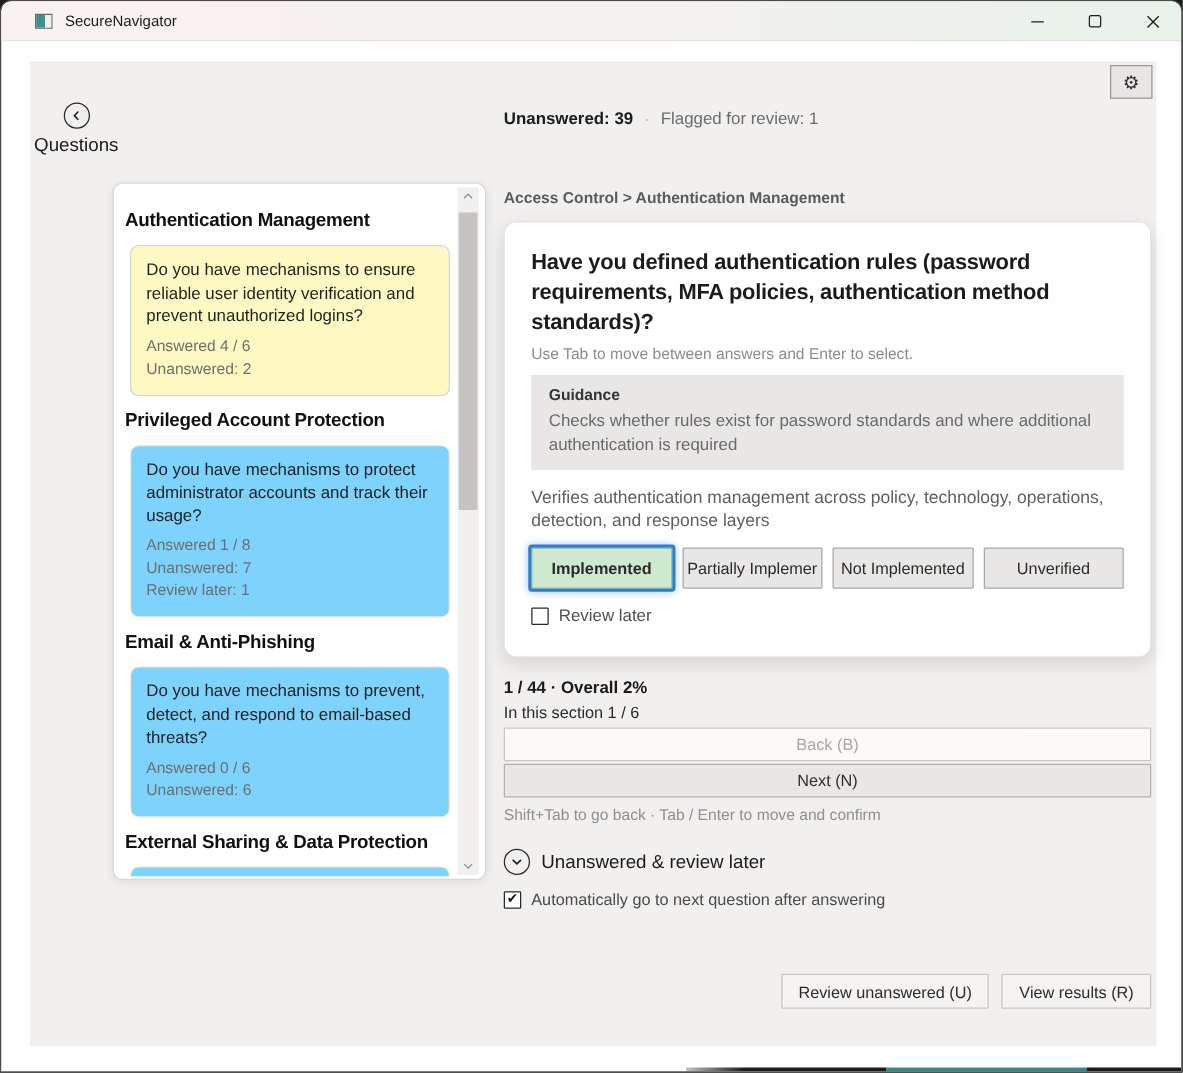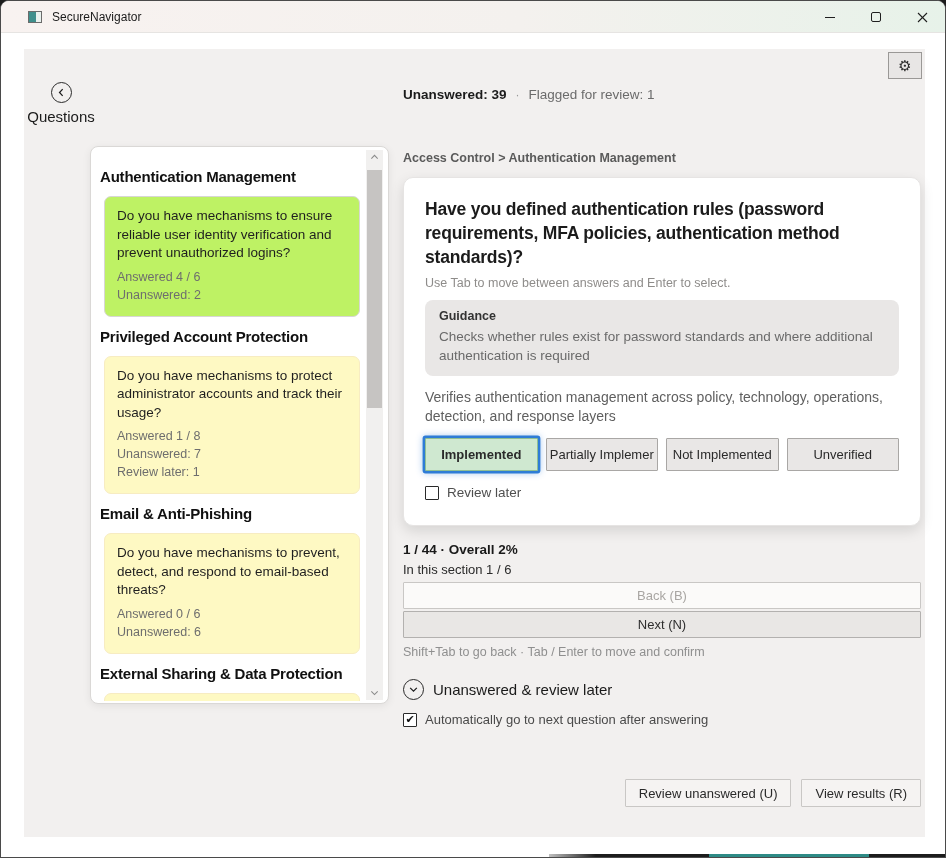--- a/index.html
+++ b/index.html
@@ -42,36 +42,36 @@
   .dropdown-value { font-size:14.5px; color:#1b1b1b; white-space:nowrap; }
 
   .breadcrumb { position:absolute; left:379px; top:102px; font-size:12.5px; font-weight:600; color:#5a5a5a; }
 
   
   .side-panel { position:absolute; left:66px; top:97px; width:299px; height:558px; background:#ffffff;
     border:1px solid #dad8d6; border-radius:8px; box-shadow:0 2px 8px rgba(0,0,0,0.07); overflow:hidden;padding-left:8px; }
   .side-content { position:absolute; left:9px; top:10px; right:28px; bottom:2px; overflow:hidden; }
   .side-heading { font-size:15px; font-weight:bold; color:#111111; margin:11px 0 11px 0; letter-spacing:-0.2px; }
   .side-card { border-radius:7px; padding:10px 12px 12px 12px; margin-left:4px; }
-  .side-card.gray { background:#bef264; border:1px solid #d8d6d4; }
-  .side-card.yellow { background:#fef9c3; border:1px solid #f7ecc2; }
+  .side-card.gray { background:#fef9c3; border:1px solid #d8d6d4; }
+  .side-card.yellow { background:#7dd3fc; border:1px solid #f7ecc2; }
   .side-q { font-size:13.5px; color:#1f1f1f; line-height:18.5px; margin-bottom:5px; }
   .side-meta { font-size:12.5px; color:#6e6e6e; line-height:18px; }
 
   .side-scrollbar { position:absolute; top:3px; bottom:3px; right:5px; width:17px; background:#f1f0ef; }
   .sb-arrow { position:absolute; left:0; width:17px; height:14px; display:flex; align-items:center; justify-content:center; }
   .sb-arrow.up { top:0; } .sb-arrow.down { bottom:0; }
   .sb-thumb { position:absolute; left:1px; top:20px; width:15px; height:238px; background:#c6c4c2; }
 
   
   .qcard { position:absolute; left:379px; top:128px; width:518px; height:349px; background:#ffffff;
     border:1px solid #e6e4e3; border-radius:10px; box-shadow:0 5px 14px rgba(0,0,0,0.12); padding:19px 21px; }
   .q-title { font-size:17.5px; font-weight:bold; color:#1b1b1b; line-height:24px; letter-spacing:-0.2px; }
   .q-hint { margin-top:7px; font-size:12.5px; color:#8e8c8a; }
-  .guidance { margin-top:10px; background:#e9e7e6; border-radius:8px; padding:9px 14px 11px 14px; }
+  .guidance { margin-top:10px; background:#e9e7e6; border-radius:0; padding:9px 14px 11px 14px; }
   .guidance-title { font-size:12.5px; font-weight:bold; color:#333333; }
   .guidance-body { margin-top:4px; font-size:13.5px; color:#6a6a6a; line-height:19px; }
   .q-desc { margin-top:12px; font-size:14px; color:#5f5f5f; line-height:19px; }
   .answers { margin-top:12px; display:flex; gap:8px; }
   .answer-btn { flex:1; height:33px; background:#e9e7e6; border:1px solid #a9a7a5; font-size:13px; color:#2a2a2a;
     display:flex; align-items:center; justify-content:center; white-space:nowrap; overflow:hidden;
     font-family:inherit; border-radius:1px; }
   .answer-btn.selected { background:#cfe8d0; border:1px solid #8fbf94; font-weight:bold;
     box-shadow:0 0 0 2.4px #2e7cd6, 0 0 7px 2px rgba(46,124,214,0.45); }
   .review-later { margin-top:14px; display:flex; align-items:center; gap:8px; font-size:13.5px; color:#4f4f4f; }

